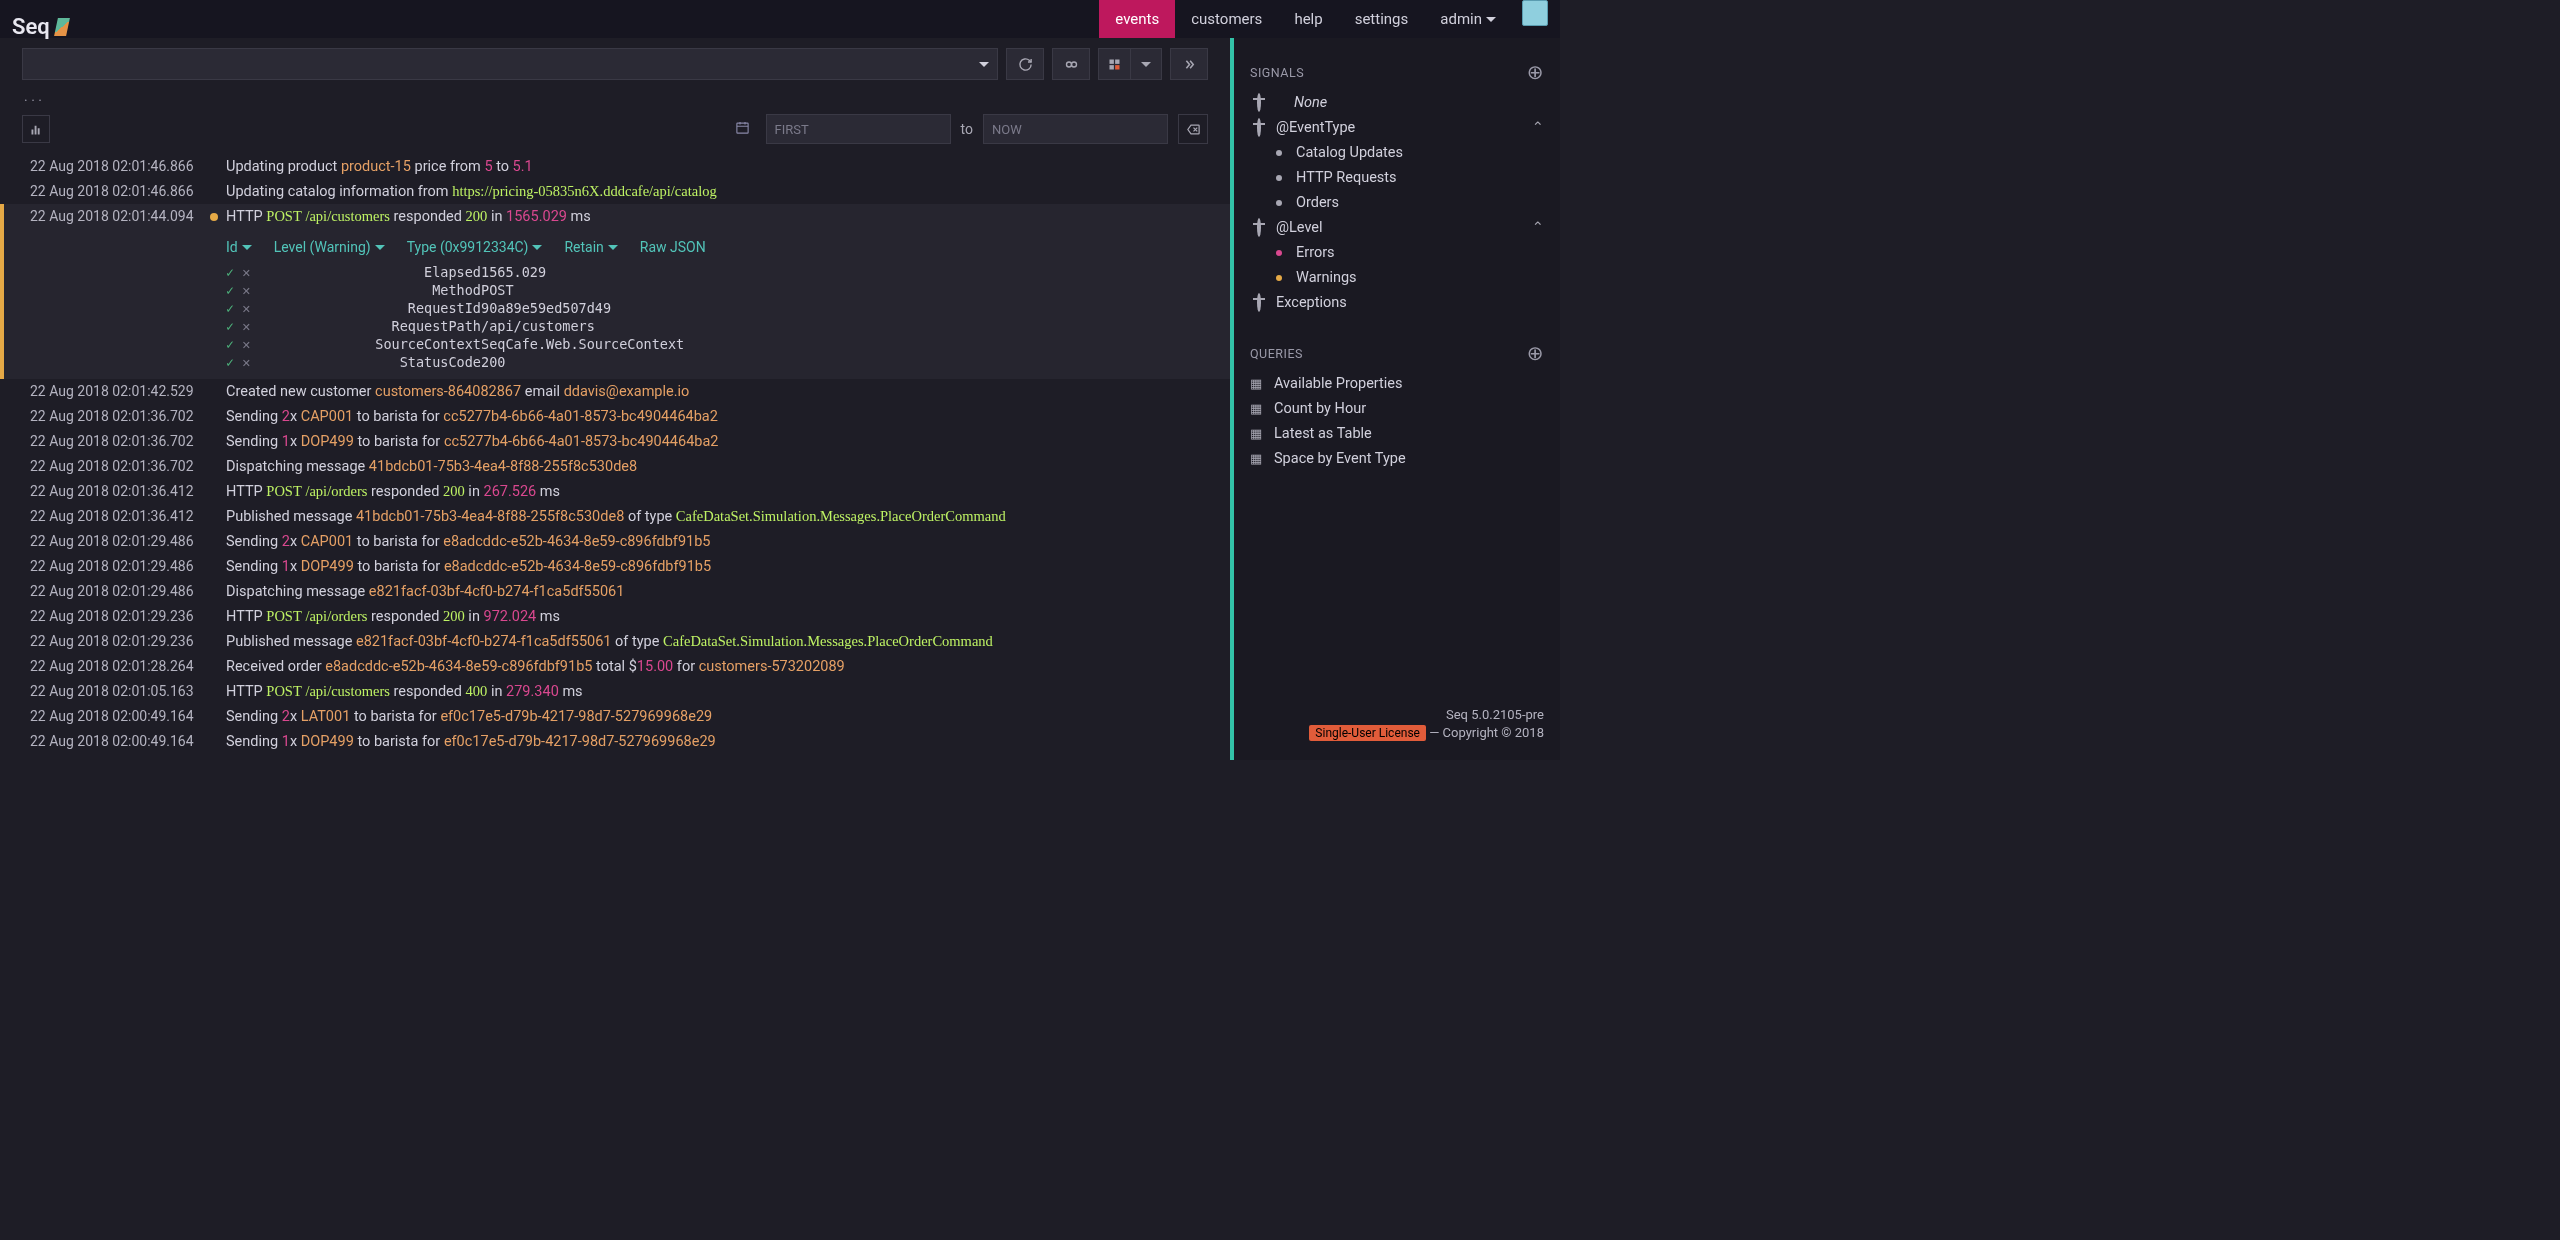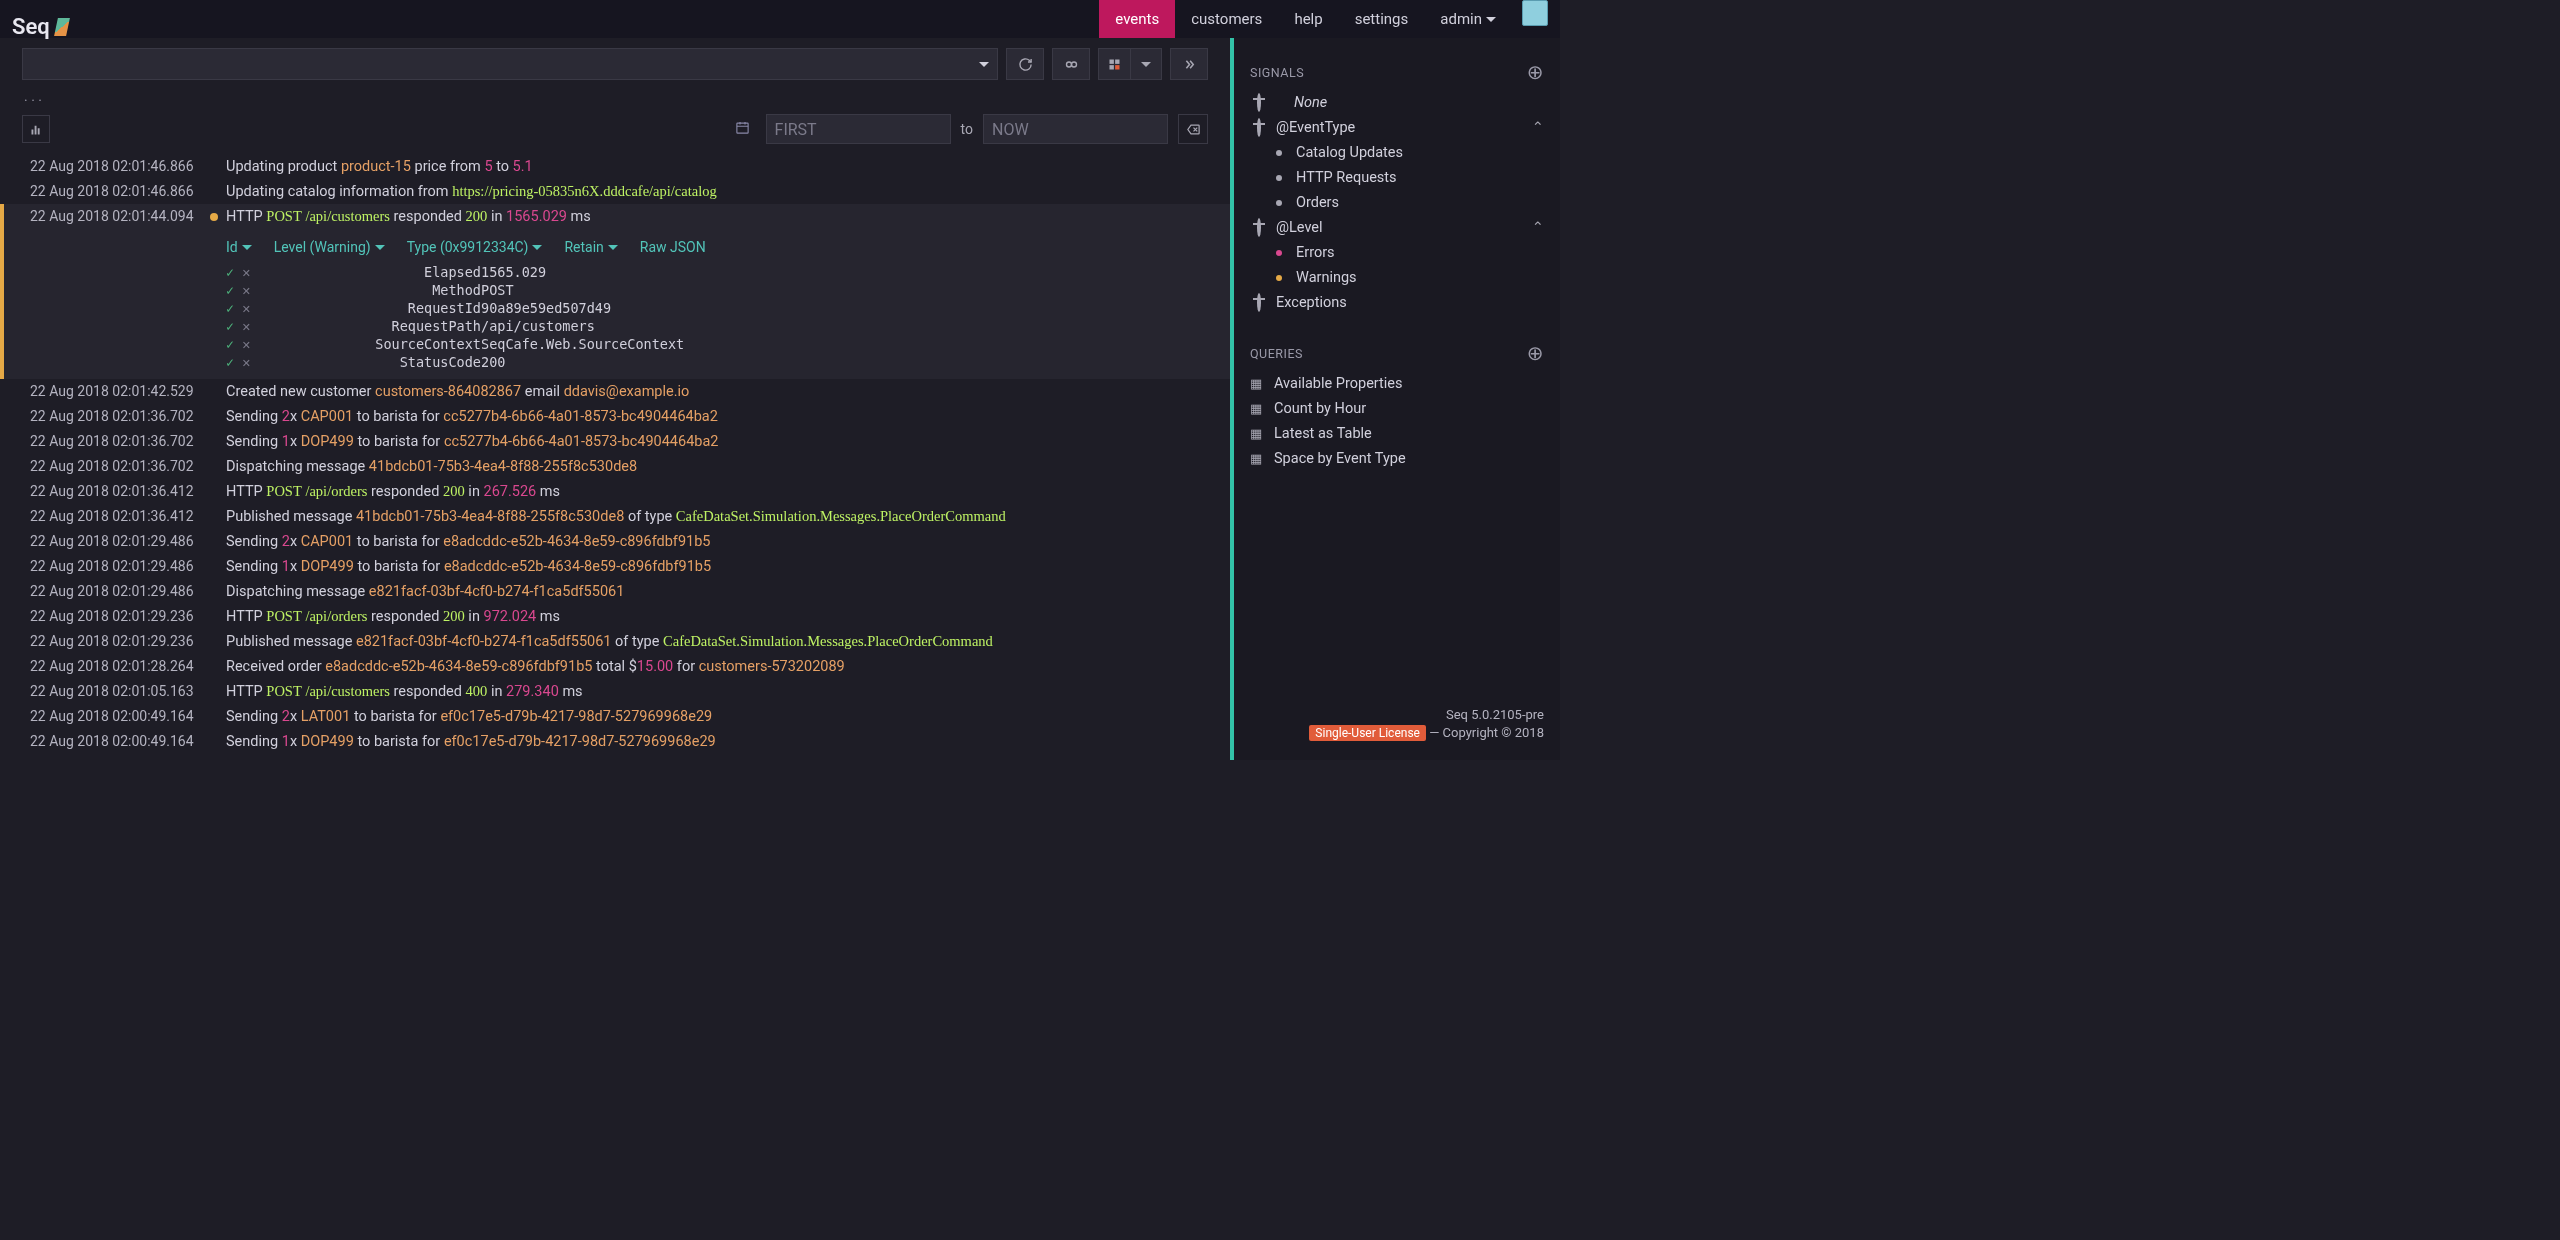--- a/index.html
+++ b/index.html
@@ -109,21 +109,21 @@
 }
 .spacer { flex: 1; }
 .cal-icon { color: #8988a8; margin-right: 6px; }
 .time-input {
   width: 185px;
   height: 30px;
   background: #2b2a35;
   border: 1px solid #3a3945;
   padding: 0 8px;
   color: #7b7a8a;
-  font-size: 16px;
+  font-size: 13px;
   display: flex;
   align-items: center;
 }
 .to-label { color: #a8a7b3; font-size: 14px; }
 .clear-btn {
   width: 30px;
   height: 30px;
   border: 1px solid #3a3945;
   display: flex;
   align-items: center;
@@ -230,21 +230,21 @@
 
 .footer {
   margin-top: auto;
   padding: 8px 16px;
   text-align: right;
   font-size: 13px;
   color: #b4b3c0;
 }
 .license {
   background: #e15c3a;
-  color: #ffffff;
+  color: #000000;
   padding: 1px 6px;
   border-radius: 2px;
   font-size: 12px;
 }
 
 svg { width: 15px; height: 15px; }
 .chev-down::after { content: ""; display: inline-block; border: 5px solid transparent; border-top-color: currentColor; transform: translateY(3px); }
 .radio { width: 12px; height: 12px; border: 2px solid #a8a7b3; border-radius: 50%; position: relative; }
 .radio::after { content: ""; position: absolute; left: -6px; right: -6px; top: 3px; height: 2px; background: #a8a7b3; }
 </style>

